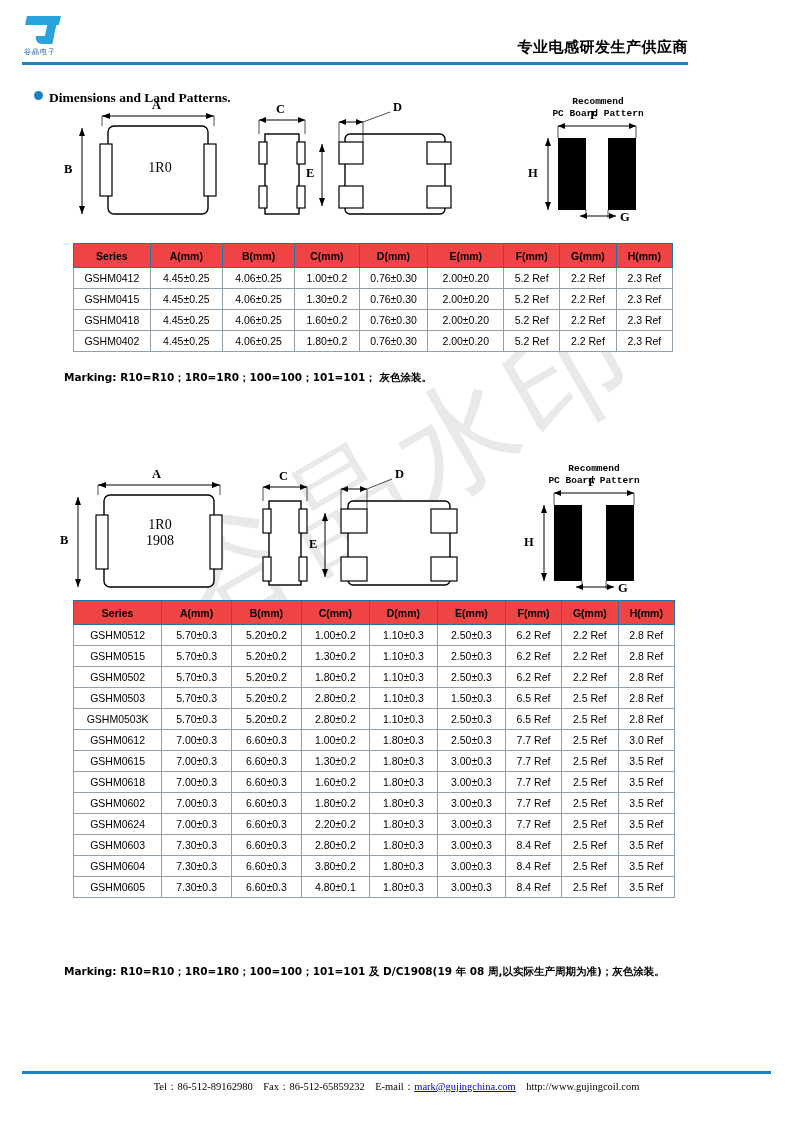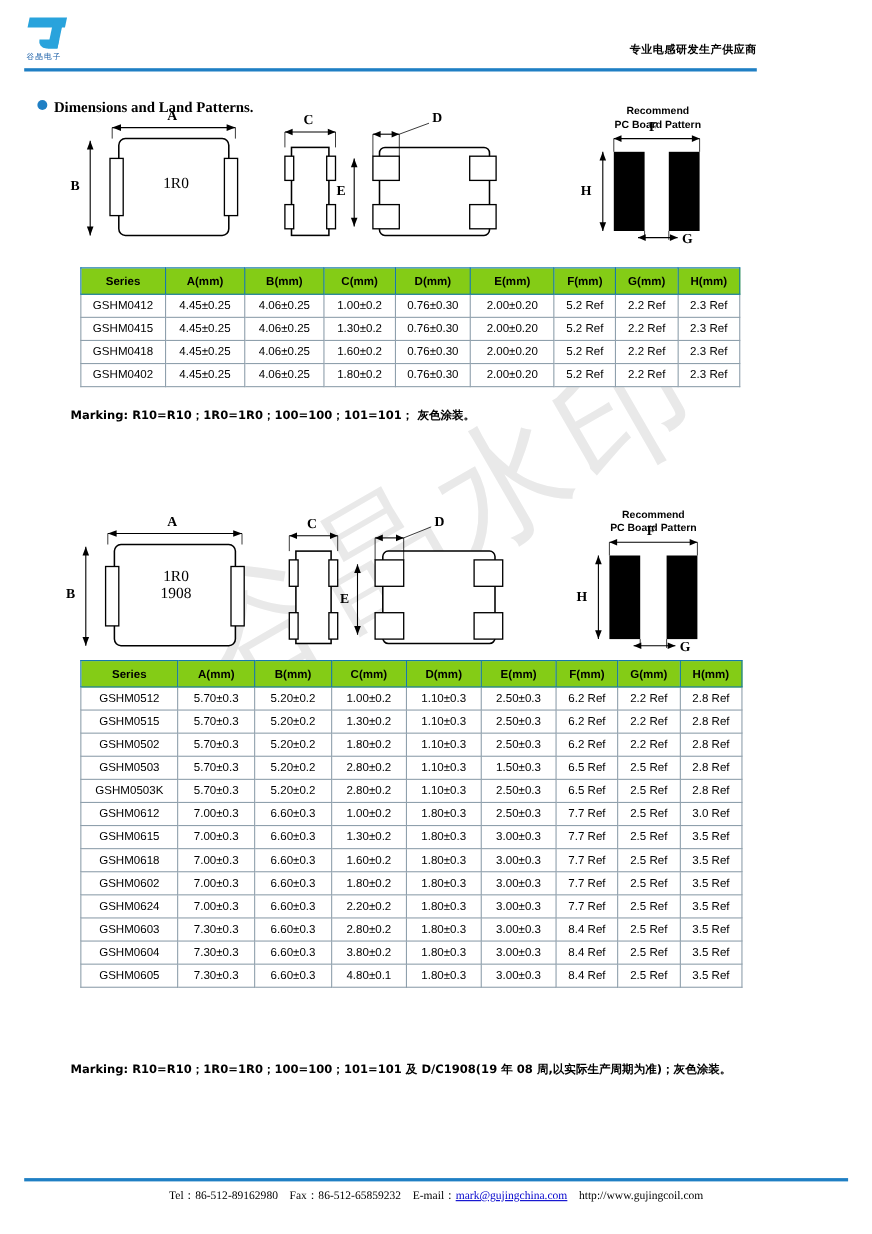--- a/index.html
+++ b/index.html
@@ -37,21 +37,21 @@
   .logo-hook{
     position:absolute;left:9px;top:20px;width:18px;height:8px;background:#29a3dc;
     border-bottom-left-radius:8px;transform:skewX(-12deg);
   }
   .logo-text{
     position:absolute;left:2px;top:31px;font-size:7px;letter-spacing:1px;color:#1a5fa8;
     font-family:"DejaVu Sans", sans-serif;
   }
   .header-slogan{
     position:absolute;right:22px;top:24px;
-    font-size:10px;font-weight:bold;
+    font-size:15px;font-weight:bold;
     font-family:"DejaVu Sans", sans-serif;
     letter-spacing:.5px;
   }
   .header-rule{
     position:absolute;left:22px;right:22px;top:48px;height:3px;
     background:#1f7fc4;
   }
 
   
   .sec-title{
@@ -77,37 +77,37 @@
   }
 
   
   .drawing{position:absolute;z-index:2;}
   .dim-label{
     position:absolute;font-size:12.5px;font-weight:bold;
     font-family:"Liberation Serif", serif;
   }
   .recommend{
     position:absolute;font-size:9.5px;font-weight:bold;text-align:center;
-    font-family:Liberation Sans, sans-serif;line-height:1.25;
+    font-family:Liberation Mono, monospace;line-height:1.25;
   }
   .partmark{
     position:absolute;font-size:14px;font-family:"Liberation Serif", serif;
     text-align:center;
   }
 
   svg.diag{position:absolute;left:0;top:0;overflow:visible;}
 
   
   table.spec{
     position:absolute;border-collapse:collapse;z-index:3;
     font-family:"Liberation Sans", sans-serif;
     background:#fff;
   }
   table.spec th{
-    background:#84cc16;color:#000;font-weight:bold;
+    background:#ef4444;color:#000;font-weight:bold;
     border:1px solid #1478ad;
     font-size:10.5px;height:21px;text-align:center;
     font-family:"Liberation Sans", sans-serif;
   }
   table.spec td{
     border:1px solid #8fa0ac;
     font-size:10.5px;height:20px;text-align:center;
     font-family:"Liberation Sans", sans-serif;
     color:#000;
     padding:0 2px;

